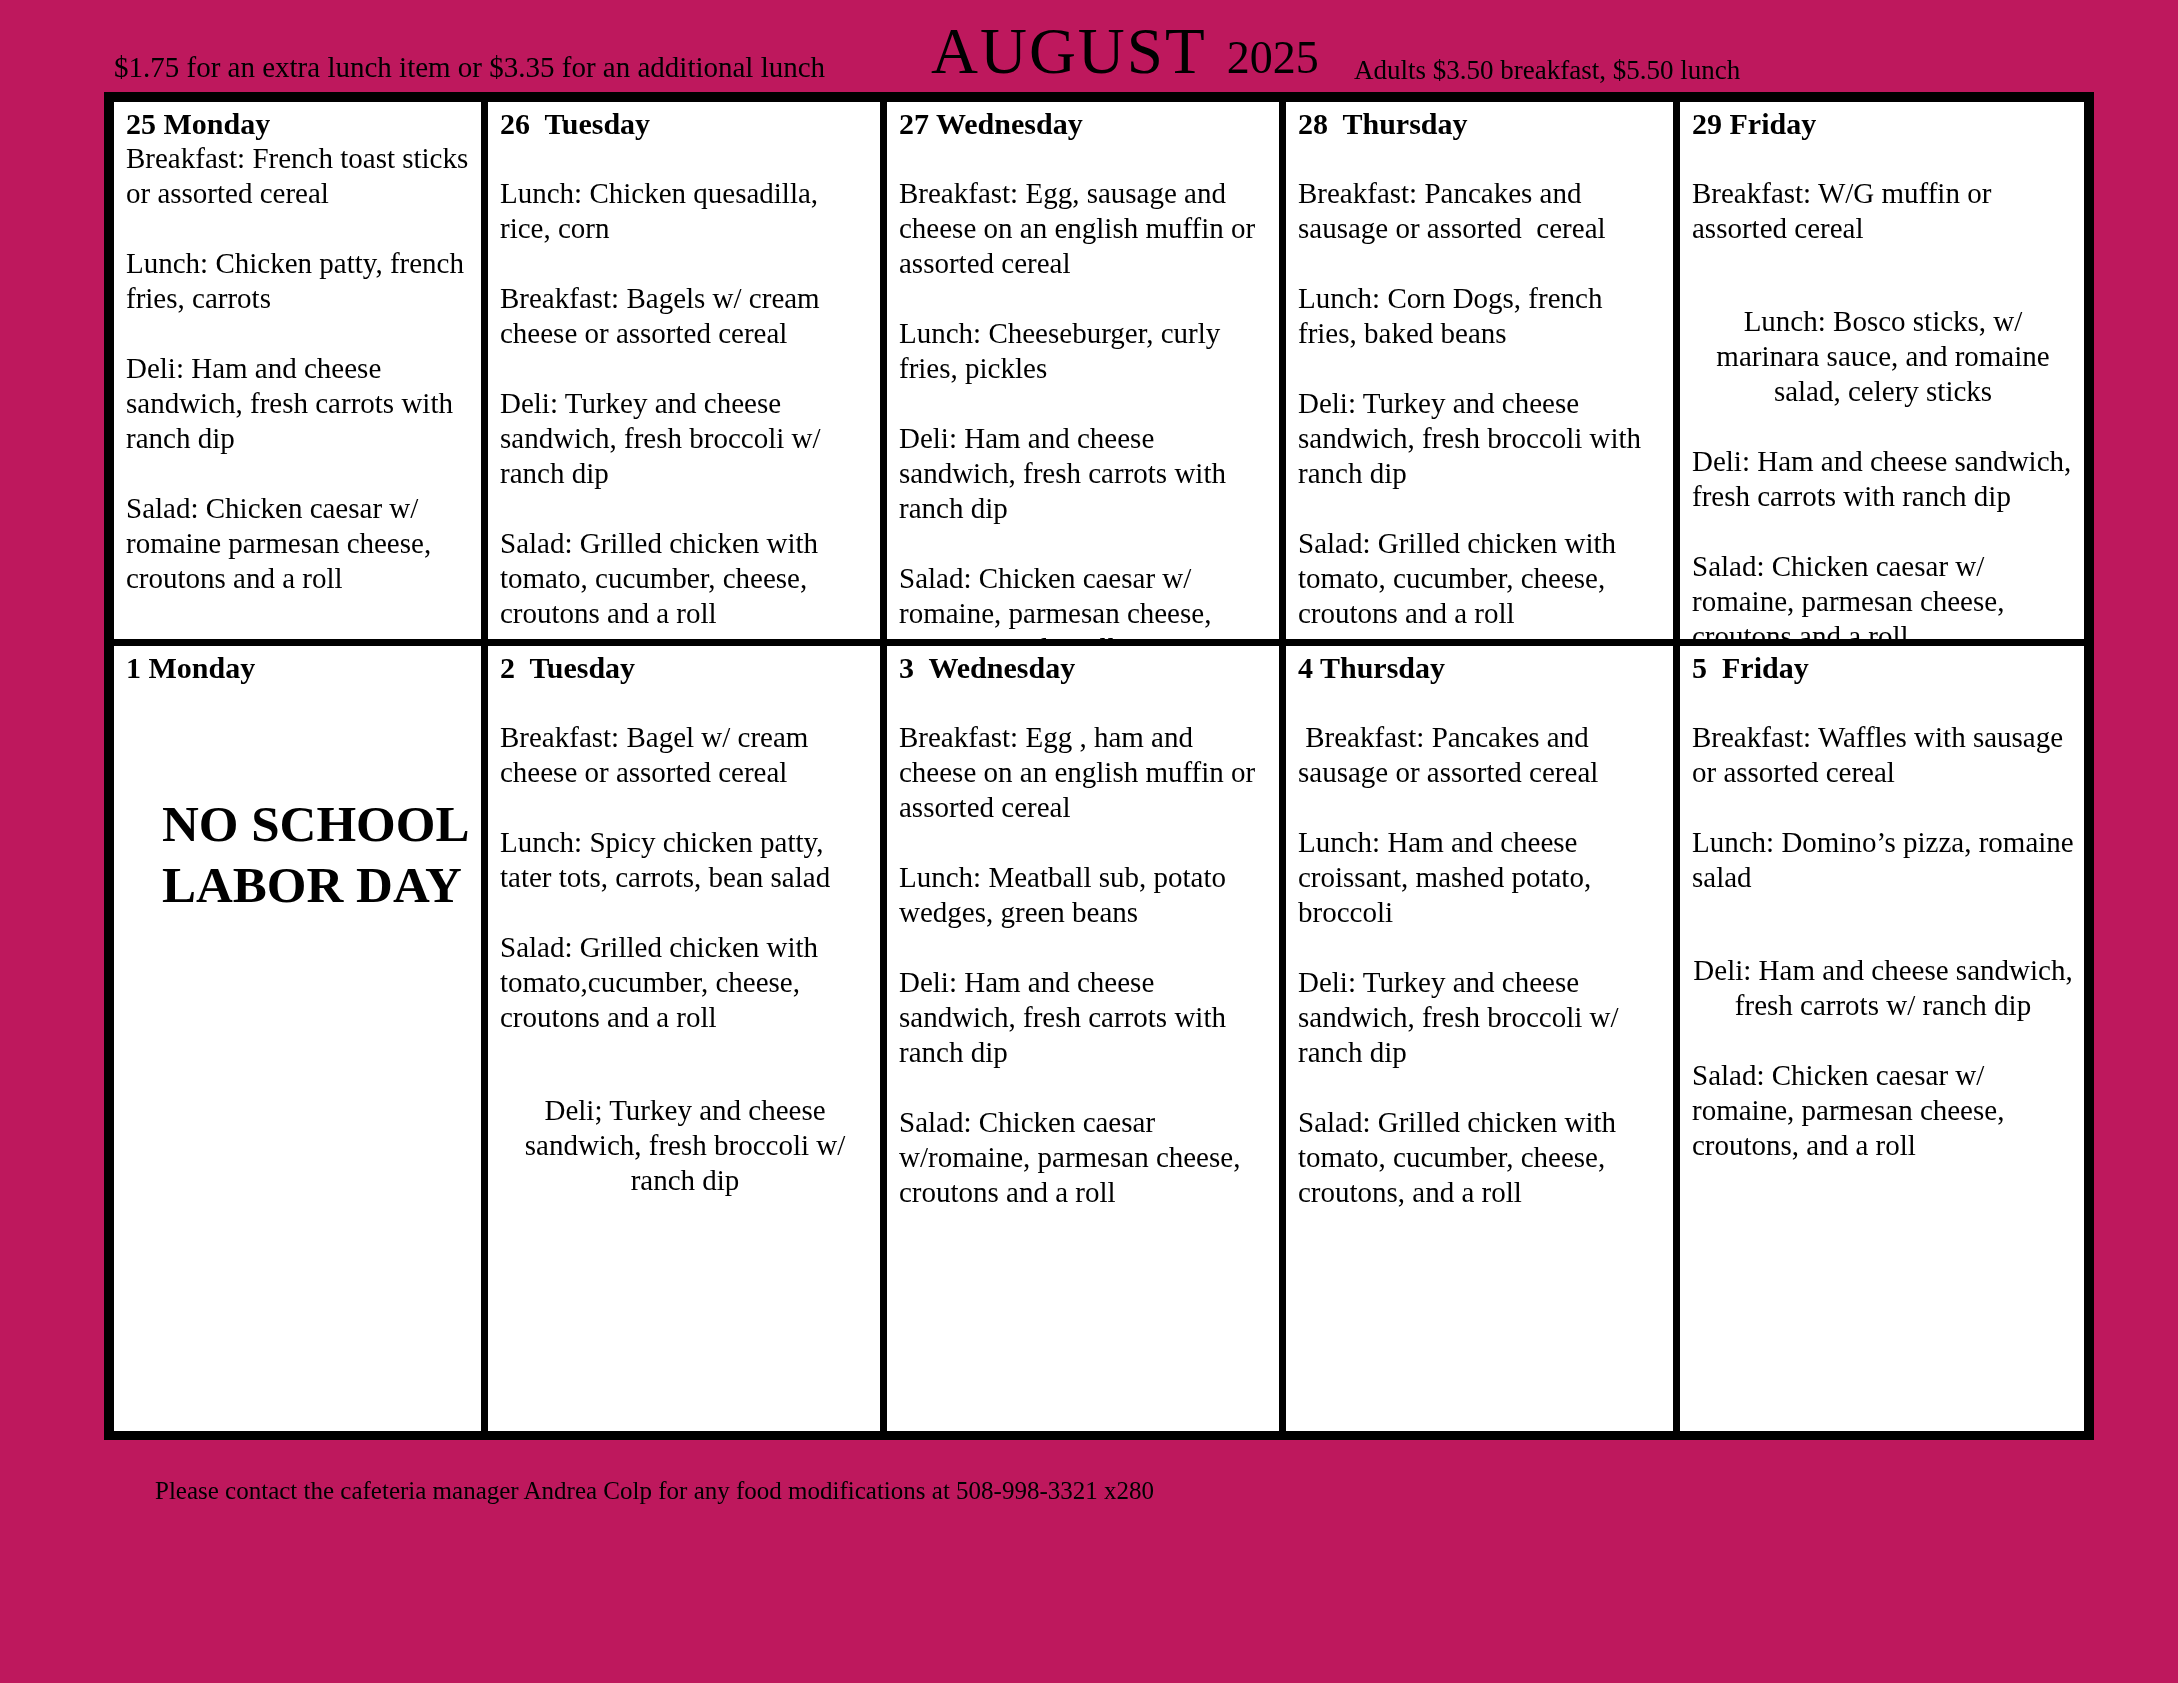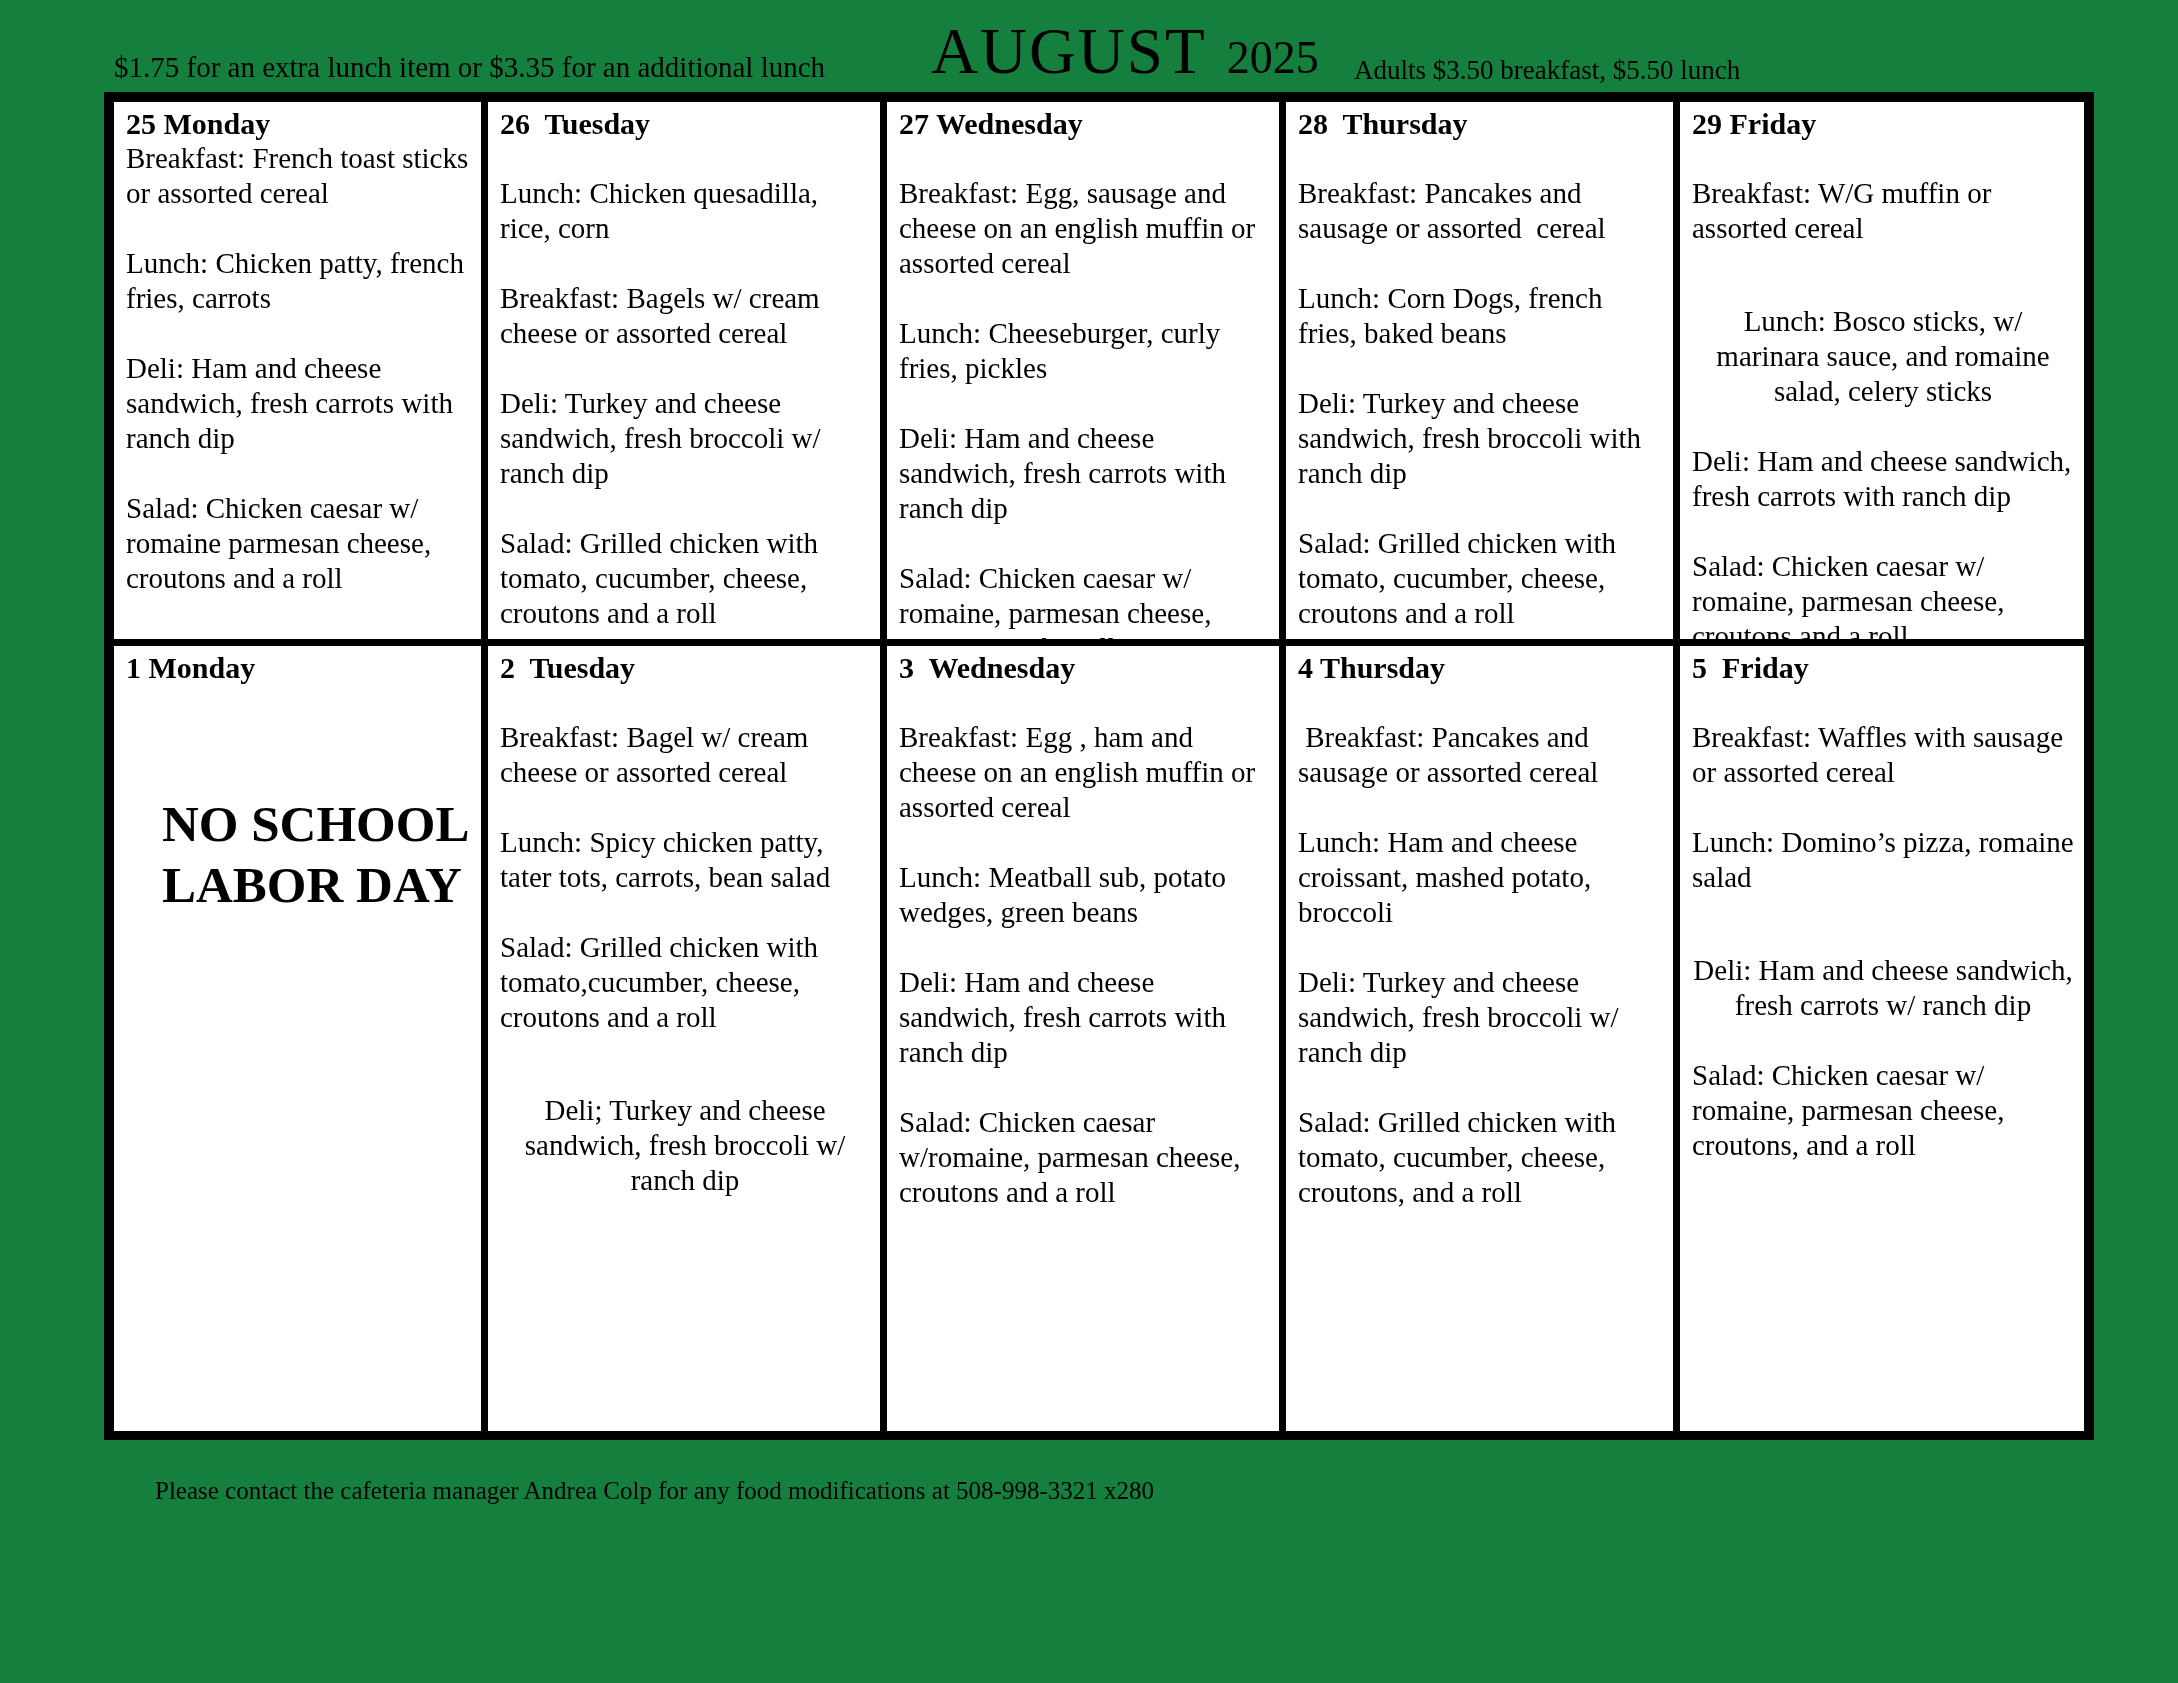--- a/index.html
+++ b/index.html
@@ -4,21 +4,21 @@
 <style>
   html, body {
     margin: 0;
     padding: 0;
     background: #ffffff;
   }
   .page {
     position: relative;
     width: 2178px;
     height: 1683px;
-    background: #15803d;
+    background: #be185d;
     color: #000000;
     font-family: "Liberation Serif", "DejaVu Serif", serif;
   }
   
   .note-left {
     position: absolute;
     left: 114px;
     top: 51px;
     font-size: 29px;
     white-space: pre;

